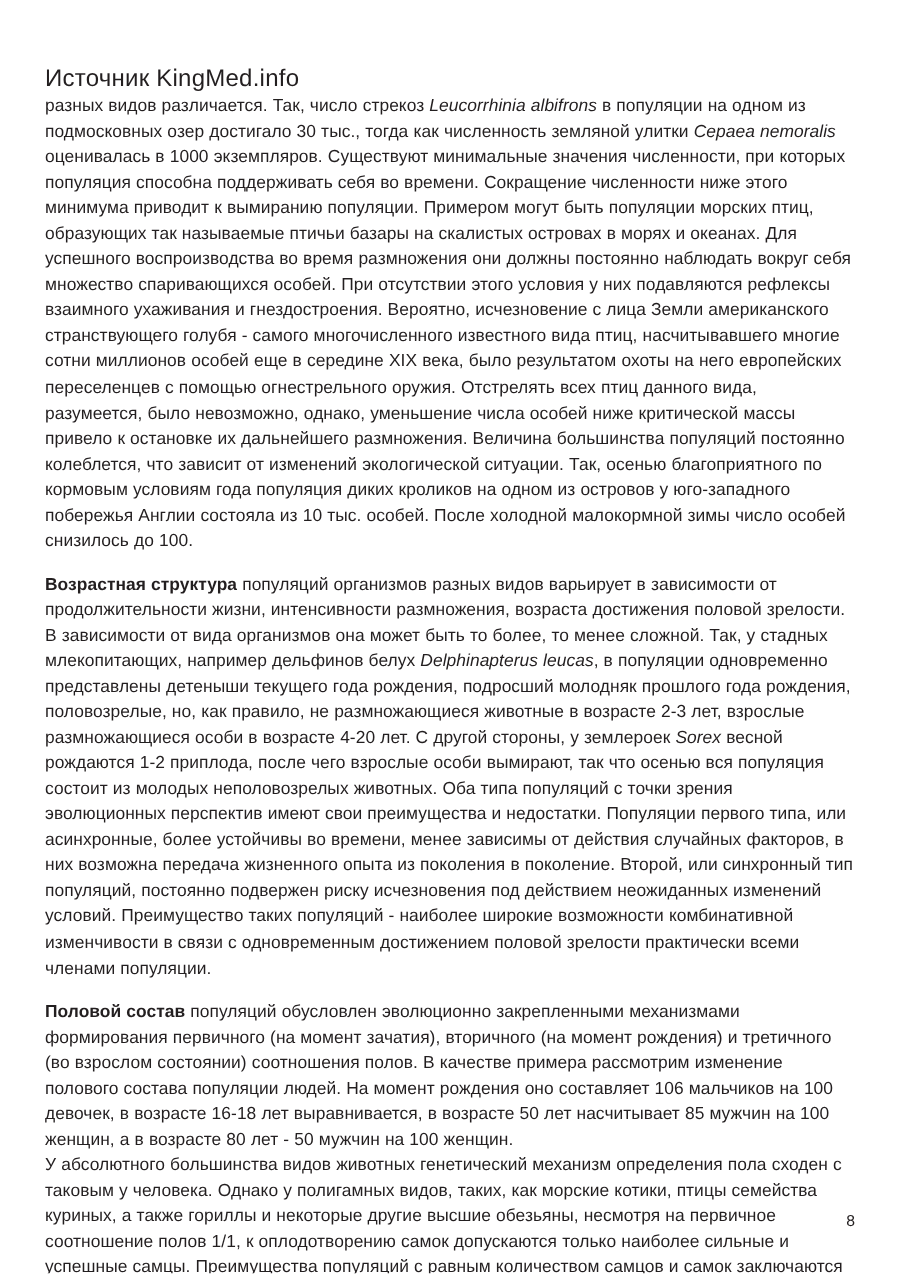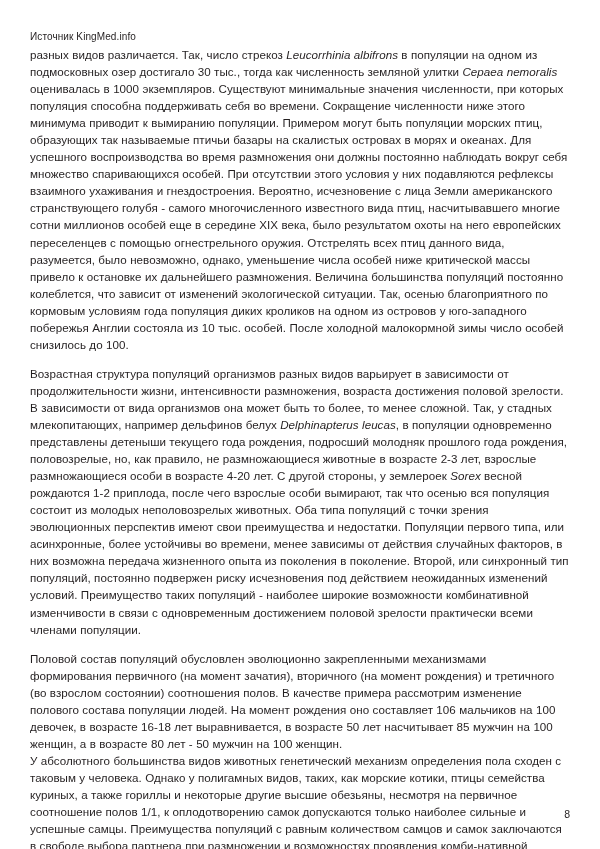--- a/index.html
+++ b/index.html
@@ -17,24 +17,24 @@
   .page {
     position: relative;
     width: 600px;
     height: 849px;
     background: #ffffff;
     box-sizing: border-box;
     padding: 30px 30px 0 30px;
     overflow: hidden;
   }
   .source-header {
-    font-size: 10px;
+    font-size: 16px;
     line-height: 14px;
     color: #231f20;
-    margin: 0 0 2px 0;
+    margin: 16px 0 2px 0;
     letter-spacing: 0.01em;
   }
   .body-text {
     font-size: 11.6px;
     line-height: 17.05px;
     color: #231f20;
     text-align: left;
     margin: 0;
     letter-spacing: 0.003em;
     word-spacing: 0.01em;
@@ -43,21 +43,21 @@
     margin: 0;
   }
   .para + .para.spaced {
     margin-top: 12px;
   }
   .ital {
     font-style: italic;
     text-align: right;
   }
   .bold {
-    font-weight: normal;
+    font-weight: bold;
     text-align: right;
   }
   .page-number {
     position: absolute;
     right: 30px;
     bottom: 28px;
     font-size: 10.5px;
     line-height: 13px;
     color: #231f20;
   }

